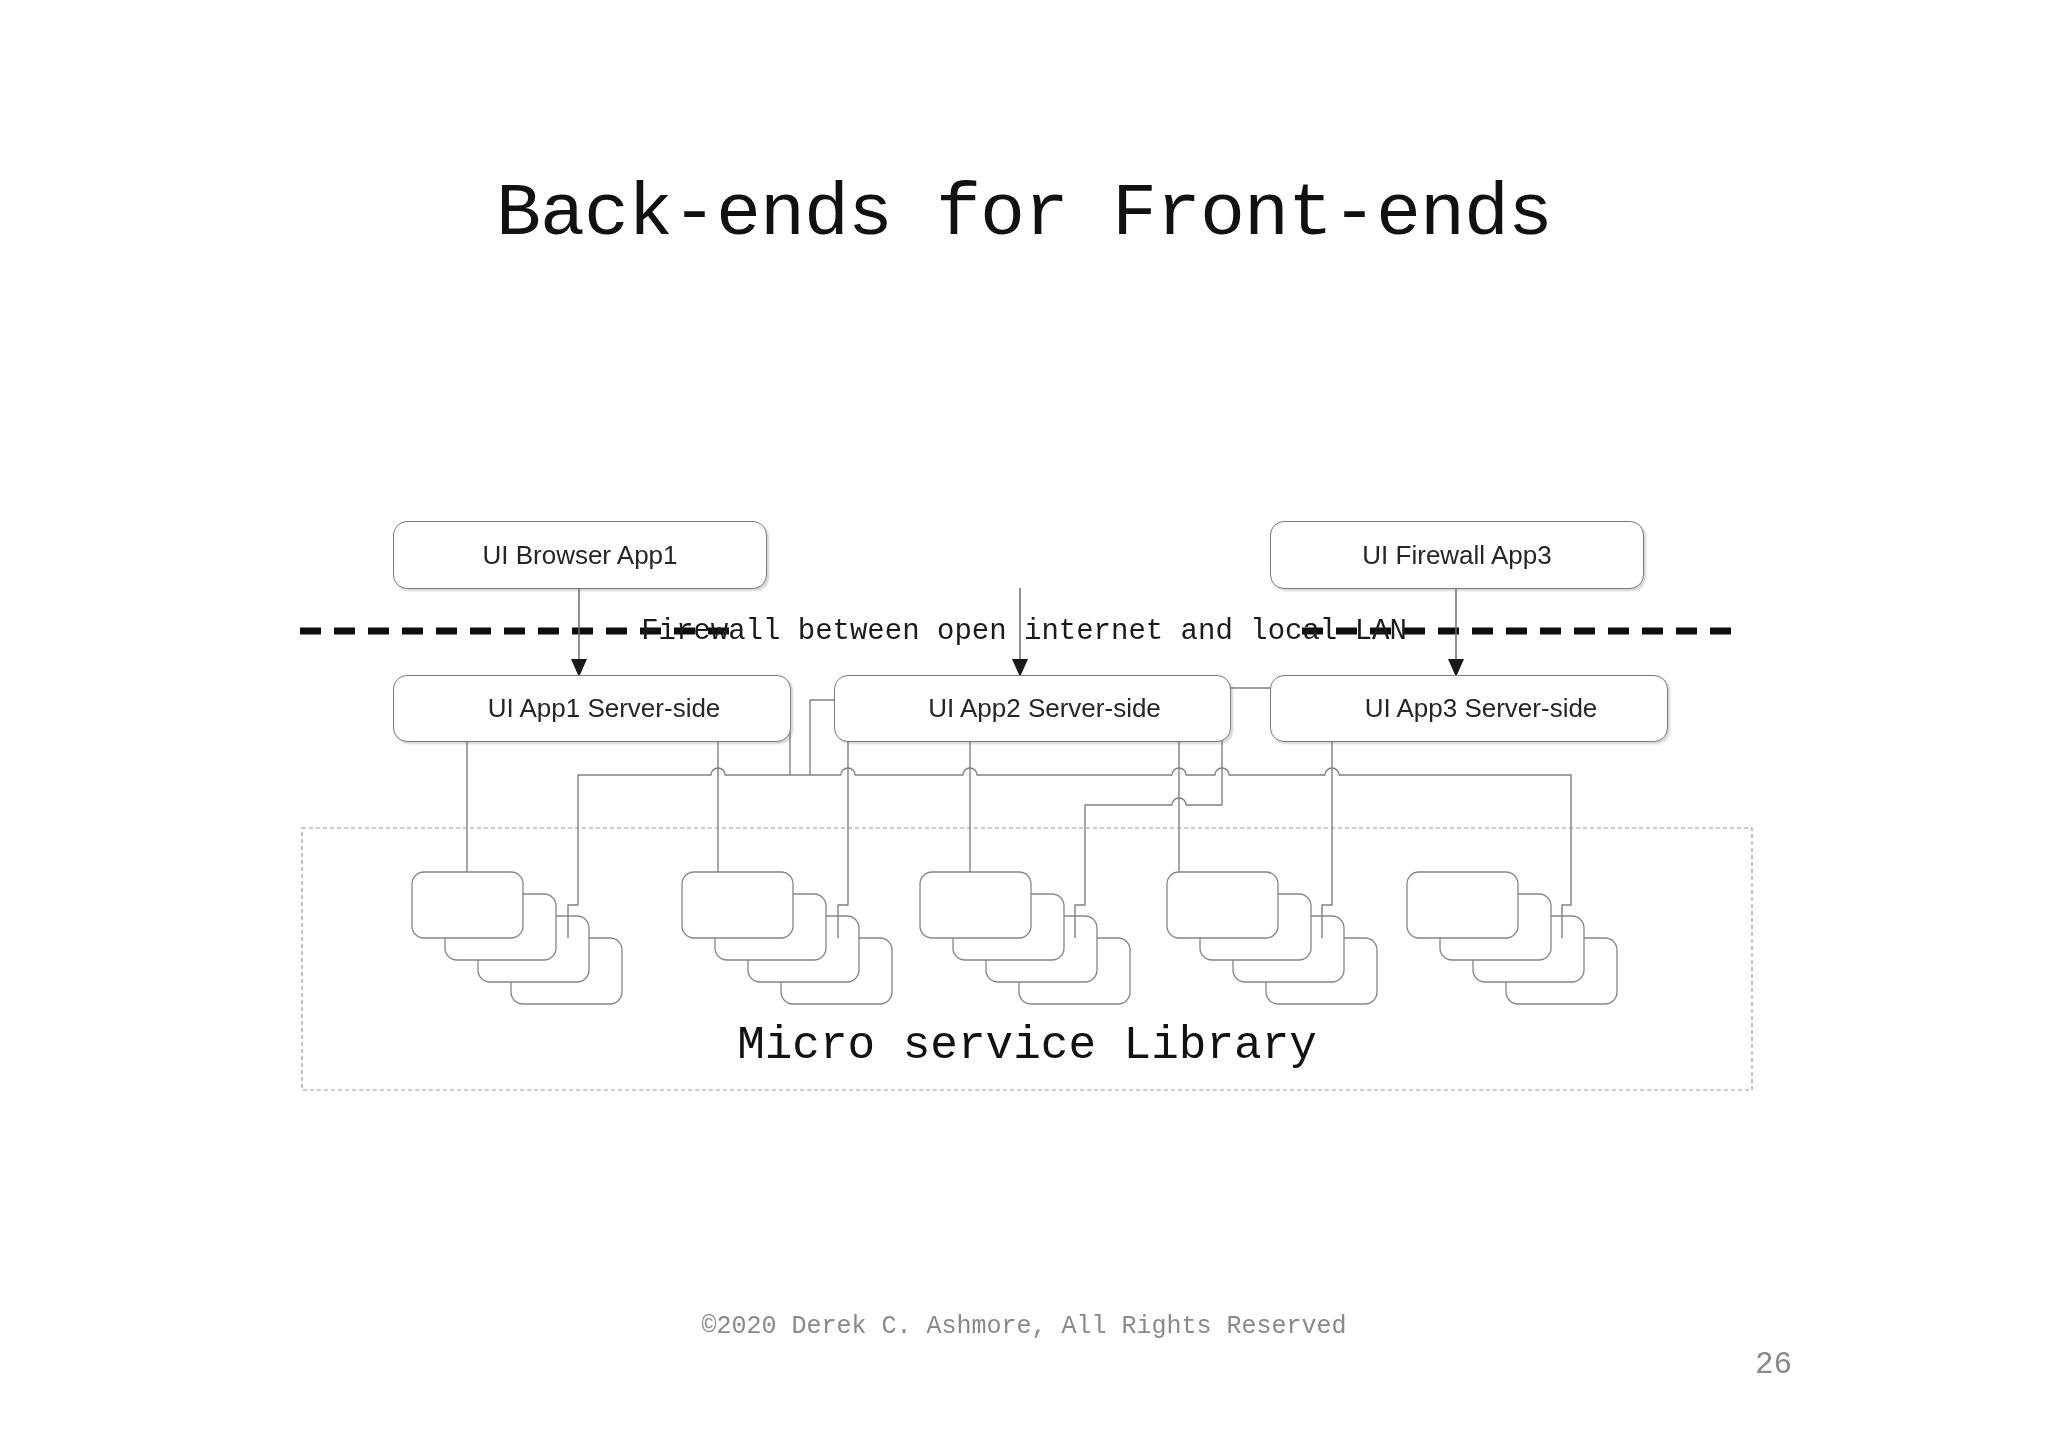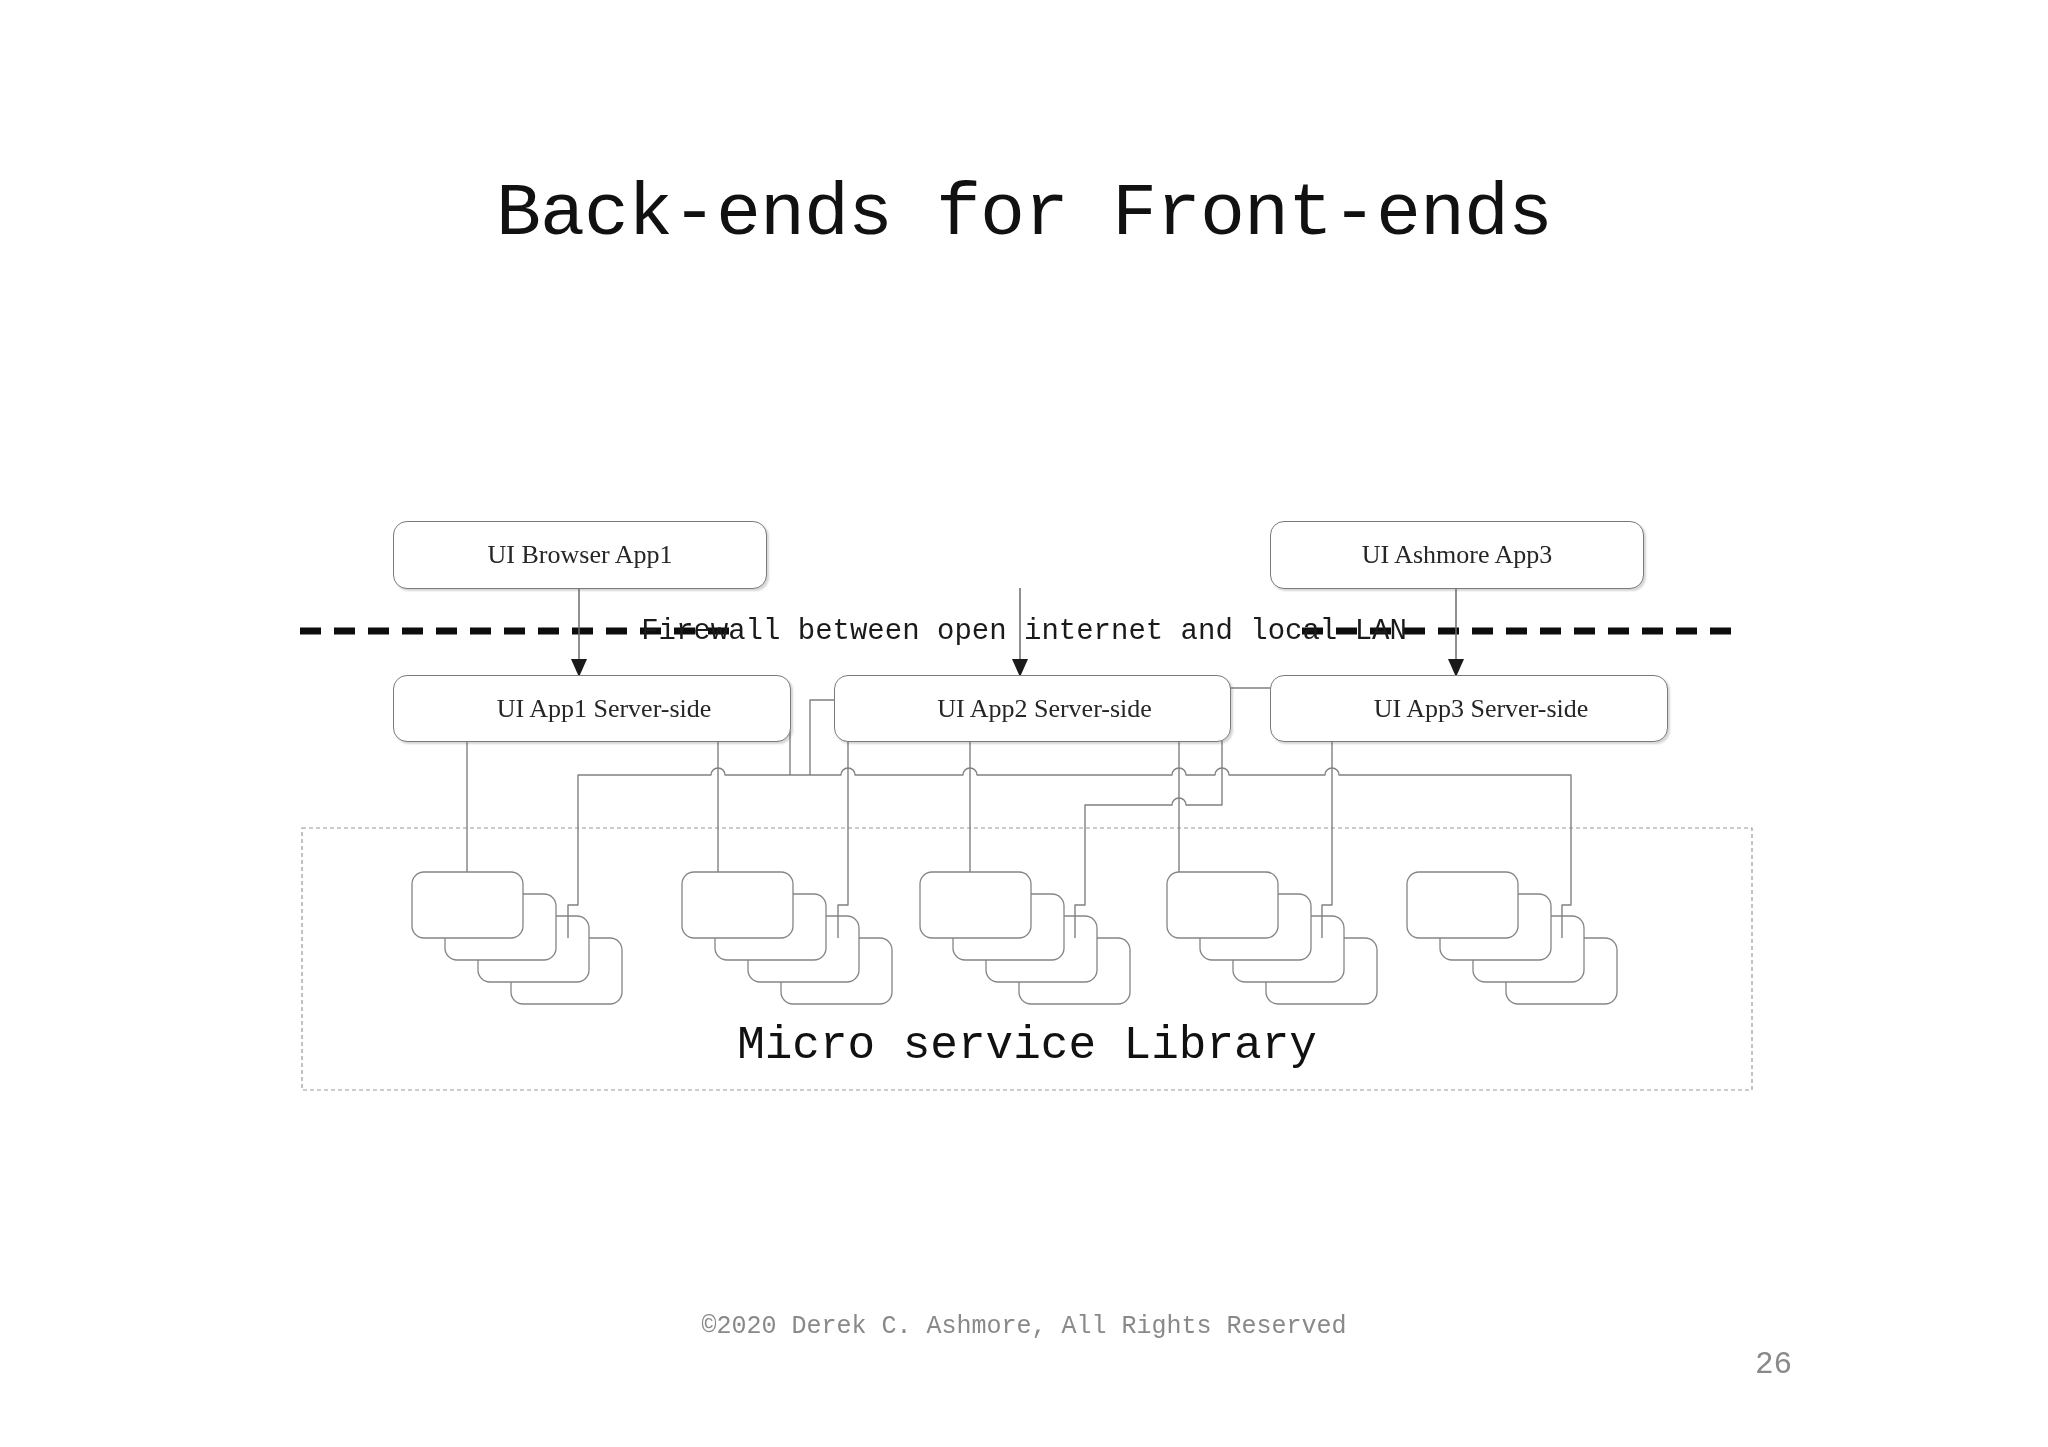--- a/index.html
+++ b/index.html
@@ -25,21 +25,20 @@
   }
   .node-box{
     position:absolute;
     background:#ffffff;
     border:1.4px solid #7a7a7a;
     border-radius:14px;
     box-shadow:2px 2px 2px rgba(90,90,90,0.25);
     display:flex;align-items:center;justify-content:center;
     font-size:26px;color:#262626;
     z-index:3;
-    font-family:Liberation Serif, serif;
   }
   .browser-row{top:521px;height:66px;}
   .server-row{top:675px;height:65px;padding-left:24px;}
   .col1{left:393px;width:372px;}
   .col2{left:834px;width:371px;}
   .col3{left:1270px;width:372px;}
   .firewall-label{
     left:0;right:0;top:615px;
     text-align:center;
     font-size:29px;line-height:33px;
@@ -142,21 +141,21 @@
       <polygon points="1448,659 1464,659 1456,677" fill="#1a1a1a"></polygon>
     </g>
   </svg>
 
   <div class="abs slide-title">Back-ends for Front-ends</div>
 
   <div class="node-box browser-row col1">
     <span>UI Browser App1</span>
   </div>
   <div class="node-box browser-row col3">
-    <span>UI Ashmore App3</span>
+    <span>UI Firewall App3</span>
   </div>
 
   <div class="abs firewall-label">Firewall between open internet and local LAN</div>
 
   <div class="node-box server-row col1">
     <span>UI App1 Server-side</span>
   </div>
   <div class="node-box server-row col2">
     <span>UI App2 Server-side</span>
   </div>

